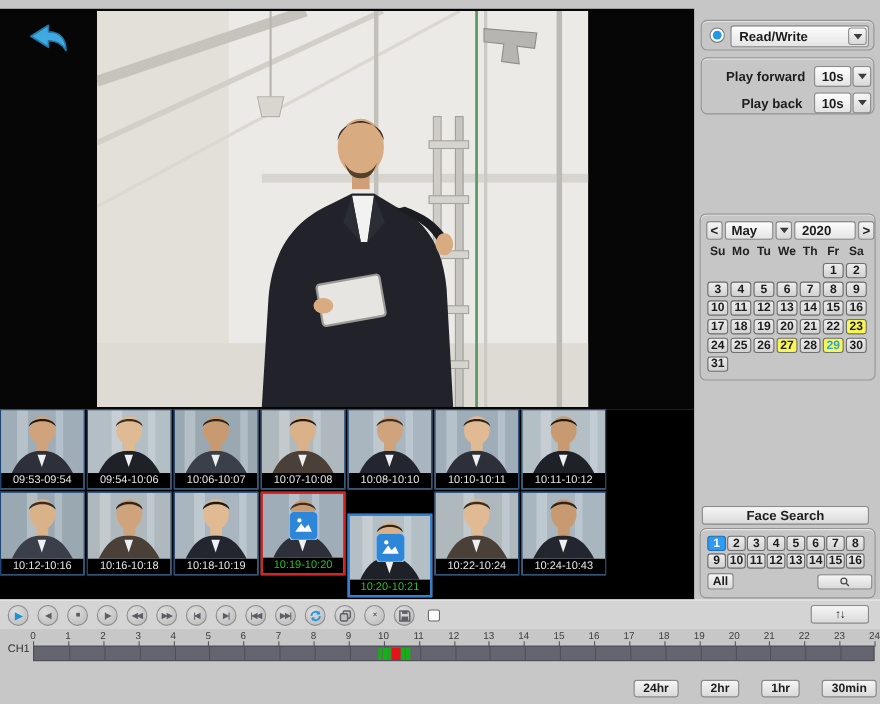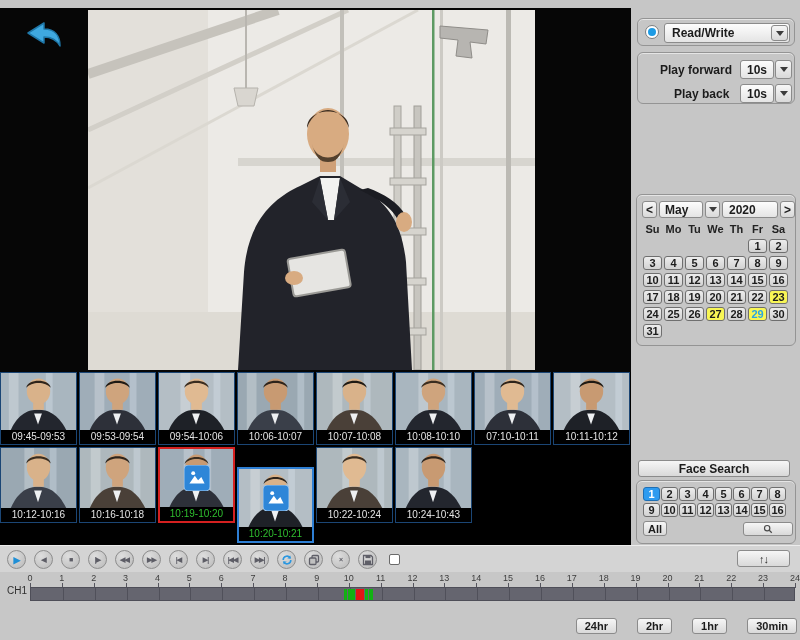--- a/index.html
+++ b/index.html
@@ -138,33 +138,20 @@
         <ellipse cx="206" cy="268" rx="9" ry="7" fill="#d8ab81"></ellipse>
         <ellipse cx="316" cy="212" rx="8" ry="10" fill="#d8ab81"></ellipse>
       </svg>
     </div>
   </div>
 
   <div class="thumbs" id="thumbs">
       <div class="trow r1">
         <div class="thumb">
           <svg class="face" viewBox="0 0 77 62" preserveAspectRatio="none">
-            <rect width="77" height="62" fill="#a9b6bf"></rect>
-            <rect x="8" y="0" width="10" height="62" fill="rgba(255,255,255,.25)"></rect>
-            <rect x="46" y="0" width="7" height="62" fill="rgba(230,240,250,.3)"></rect>
-            <path d="M10,62 C18,44 28,40 38,40 C48,40 58,44 67,62 Z" fill="#23262e"></path>
-            <path d="M34,44 L42,44 L38,56 Z" fill="#eef0f2"></path>
-            <rect x="33" y="28" width="11" height="12" fill="#d9b28a"></rect>
-            <ellipse cx="38.5" cy="20" rx="12" ry="14" fill="#d9b28a"></ellipse>
-            <path d="M26,16 C27,6 50,6 51,16 C46,9 31,9 26,16 Z" fill="#2e241b"></path>
-          </svg>
-          <div class="tlabel">09:45-09:53</div>
-        </div>
-        <div class="thumb">
-          <svg class="face" viewBox="0 0 77 62" preserveAspectRatio="none">
             <rect width="77" height="62" fill="#9fadb8"></rect>
             <rect x="15" y="0" width="10" height="62" fill="rgba(255,255,255,.25)"></rect>
             <rect x="51" y="0" width="7" height="62" fill="rgba(230,240,250,.3)"></rect>
             <path d="M10,62 C18,44 28,40 38,40 C48,40 58,44 67,62 Z" fill="#2d3039"></path>
             <path d="M34,44 L42,44 L38,56 Z" fill="#eef0f2"></path>
             <rect x="33" y="28" width="11" height="12" fill="#cfa47d"></rect>
             <ellipse cx="38.5" cy="20" rx="12" ry="14" fill="#cfa47d"></ellipse>
             <path d="M26,16 C27,6 50,6 51,16 C46,9 31,9 26,16 Z" fill="#1f1a14"></path>
           </svg>
           <div class="tlabel">09:53-09:54</div>
@@ -225,21 +212,21 @@
           <svg class="face" viewBox="0 0 77 62" preserveAspectRatio="none">
             <rect width="77" height="62" fill="#9fadb8"></rect>
             <rect x="10" y="0" width="10" height="62" fill="rgba(255,255,255,.25)"></rect>
             <rect x="58" y="0" width="7" height="62" fill="rgba(230,240,250,.3)"></rect>
             <path d="M10,62 C18,44 28,40 38,40 C48,40 58,44 67,62 Z" fill="#2d3039"></path>
             <path d="M34,44 L42,44 L38,56 Z" fill="#eef0f2"></path>
             <rect x="33" y="28" width="11" height="12" fill="#e0ba92"></rect>
             <ellipse cx="38.5" cy="20" rx="12" ry="14" fill="#e0ba92"></ellipse>
             <path d="M26,16 C27,6 50,6 51,16 C46,9 31,9 26,16 Z" fill="#2e241b"></path>
           </svg>
-          <div class="tlabel">07:10-10:11</div>
+          <div class="tlabel">10:10-10:11</div>
         </div>
         <div class="thumb">
           <svg class="face" viewBox="0 0 77 62" preserveAspectRatio="none">
             <rect width="77" height="62" fill="#b4bec5"></rect>
             <rect x="17" y="0" width="10" height="62" fill="rgba(255,255,255,.25)"></rect>
             <rect x="63" y="0" width="7" height="62" fill="rgba(230,240,250,.3)"></rect>
             <path d="M10,62 C18,44 28,40 38,40 C48,40 58,44 67,62 Z" fill="#1e2127"></path>
             <path d="M34,44 L42,44 L38,56 Z" fill="#eef0f2"></path>
             <rect x="33" y="28" width="11" height="12" fill="#c89a72"></rect>
             <ellipse cx="38.5" cy="20" rx="12" ry="14" fill="#c89a72"></ellipse>
@@ -267,20 +254,33 @@
             <rect width="77" height="62" fill="#aeb8bd"></rect>
             <rect x="11" y="0" width="10" height="62" fill="rgba(255,255,255,.25)"></rect>
             <rect x="55" y="0" width="7" height="62" fill="rgba(230,240,250,.3)"></rect>
             <path d="M10,62 C18,44 28,40 38,40 C48,40 58,44 67,62 Z" fill="#4a4038"></path>
             <path d="M34,44 L42,44 L38,56 Z" fill="#eef0f2"></path>
             <rect x="33" y="28" width="11" height="12" fill="#cfa47d"></rect>
             <ellipse cx="38.5" cy="20" rx="12" ry="14" fill="#cfa47d"></ellipse>
             <path d="M26,16 C27,6 50,6 51,16 C46,9 31,9 26,16 Z" fill="#2e241b"></path>
           </svg>
           <div class="tlabel">10:16-10:18</div>
+        </div>
+        <div class="thumb">
+          <svg class="face" viewBox="0 0 77 62" preserveAspectRatio="none">
+            <rect width="77" height="62" fill="#a9b6bf"></rect>
+            <rect x="18" y="0" width="10" height="62" fill="rgba(255,255,255,.25)"></rect>
+            <rect x="60" y="0" width="7" height="62" fill="rgba(230,240,250,.3)"></rect>
+            <path d="M10,62 C18,44 28,40 38,40 C48,40 58,44 67,62 Z" fill="#23262e"></path>
+            <path d="M34,44 L42,44 L38,56 Z" fill="#eef0f2"></path>
+            <rect x="33" y="28" width="11" height="12" fill="#e0ba92"></rect>
+            <ellipse cx="38.5" cy="20" rx="12" ry="14" fill="#e0ba92"></ellipse>
+            <path d="M26,16 C27,6 50,6 51,16 C46,9 31,9 26,16 Z" fill="#1f1a14"></path>
+          </svg>
+          <div class="tlabel">10:18-10:19</div>
         </div>
         <div class="thumb sel-red">
           <svg class="face" viewBox="0 0 77 62" preserveAspectRatio="none">
             <rect width="77" height="62" fill="#9fadb8"></rect>
             <rect x="25" y="0" width="10" height="62" fill="rgba(255,255,255,.25)"></rect>
             <rect x="47" y="0" width="7" height="62" fill="rgba(230,240,250,.3)"></rect>
             <path d="M10,62 C18,44 28,40 38,40 C48,40 58,44 67,62 Z" fill="#2d3039"></path>
             <path d="M34,44 L42,44 L38,56 Z" fill="#eef0f2"></path>
             <rect x="33" y="28" width="11" height="12" fill="#c89a72"></rect>
             <ellipse cx="38.5" cy="20" rx="12" ry="14" fill="#c89a72"></ellipse>

